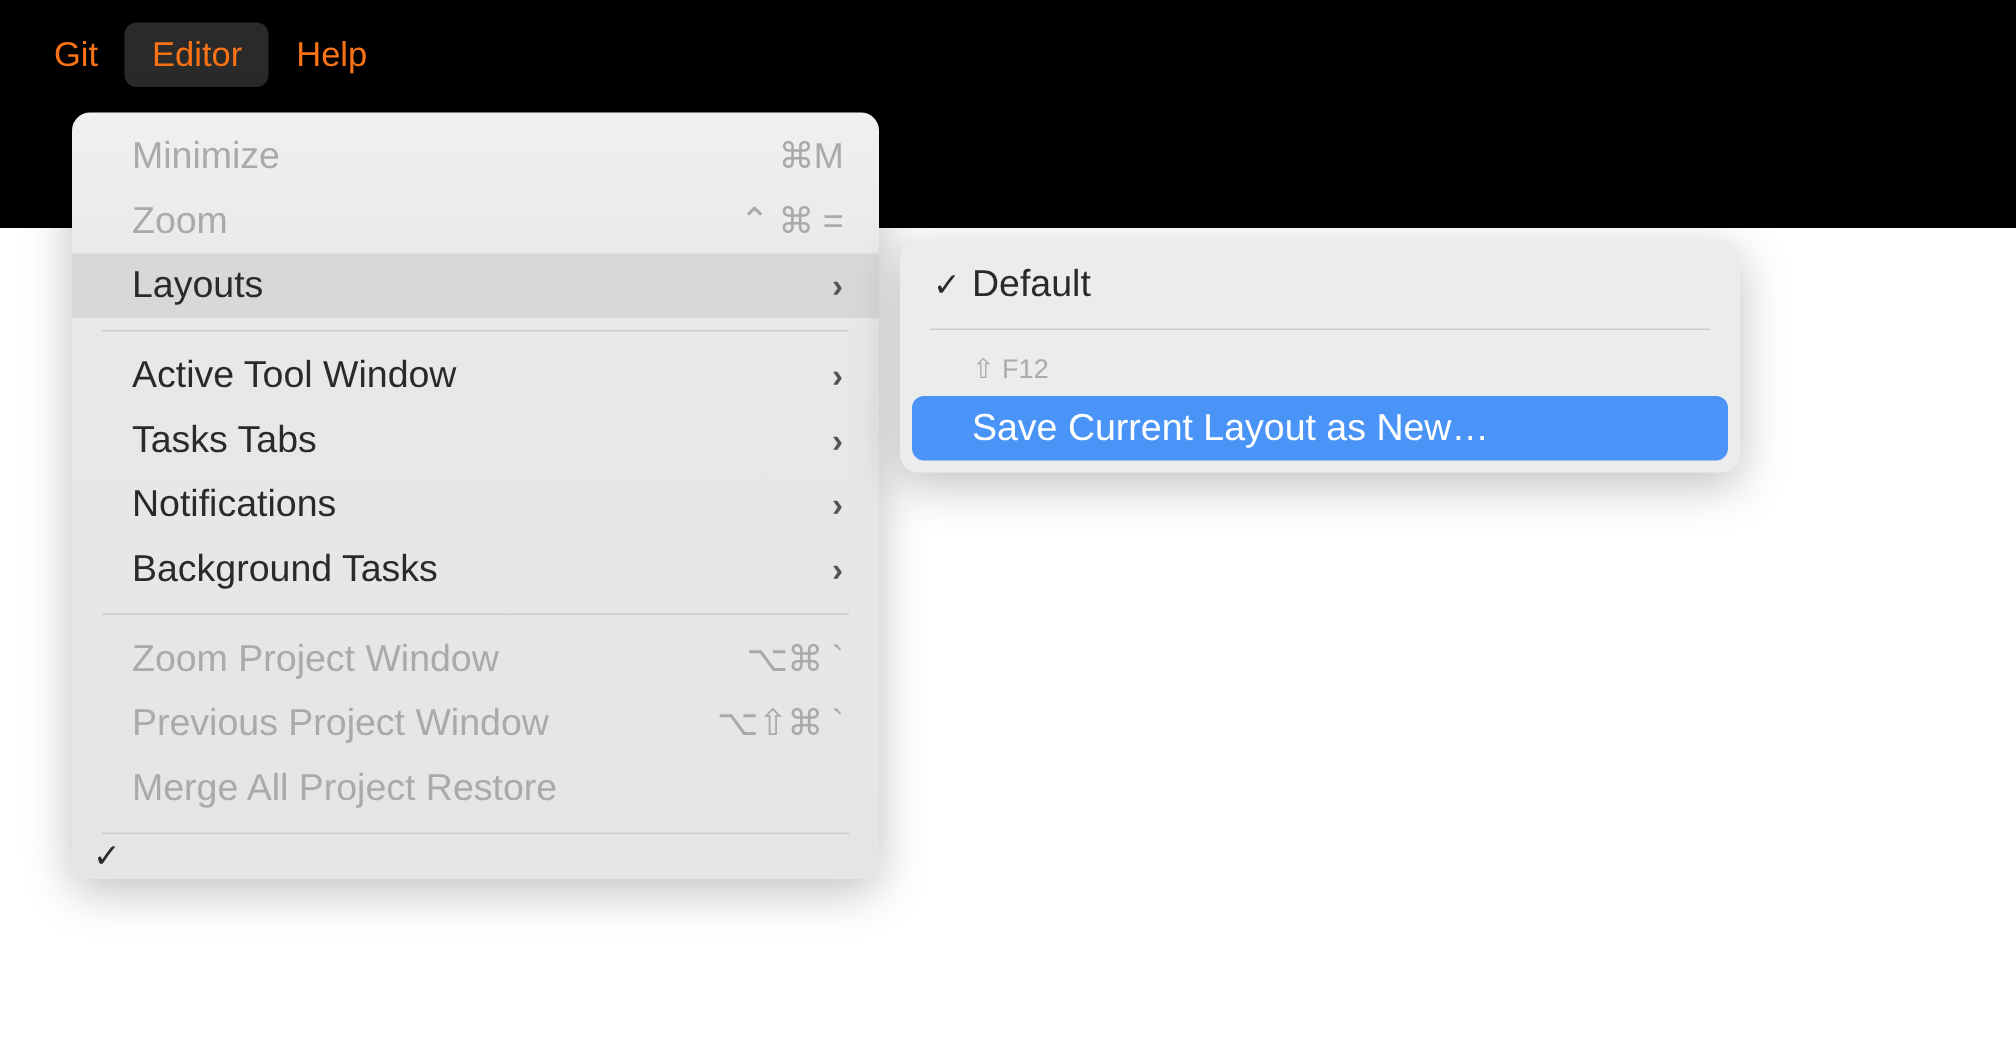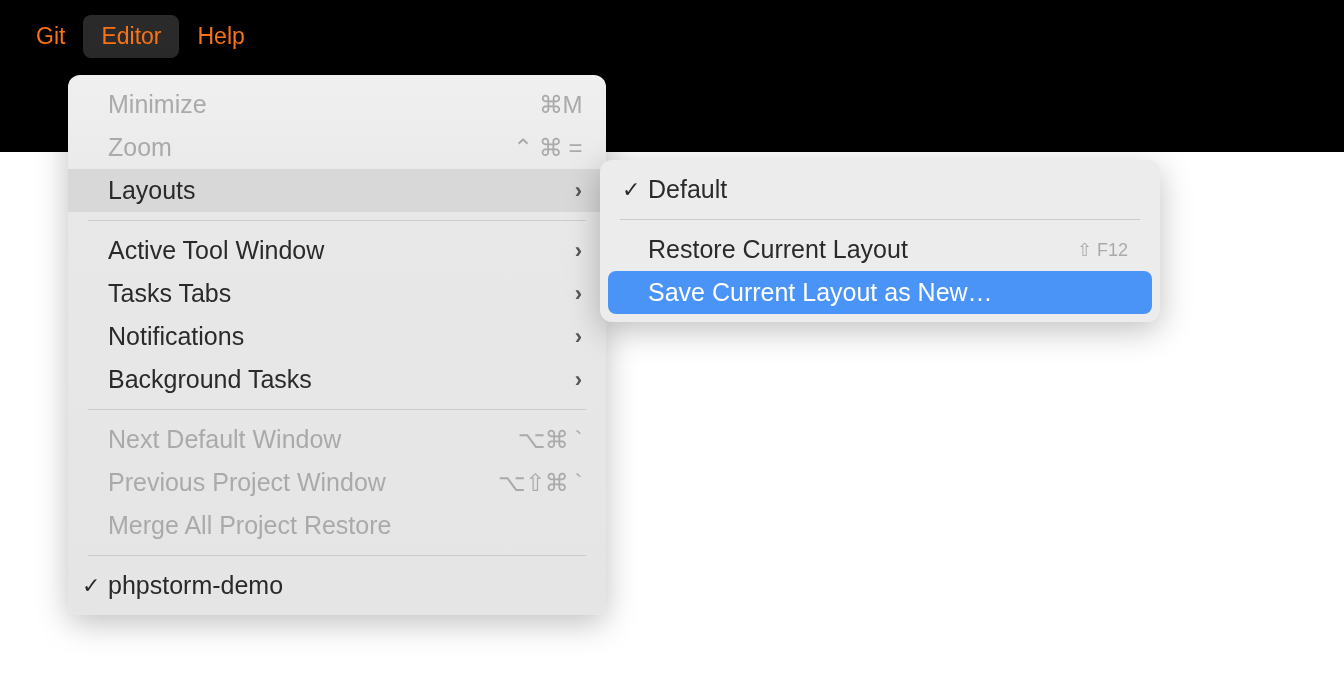--- a/index.html
+++ b/index.html
@@ -42,21 +42,21 @@
       position: absolute;
       top: 72px;
       left: 0;
       right: 0;
       z-index: 0;
     }
     
     .dropdown {
       position: absolute;
       top: 75px;
-      left: 68px;
+      left: 48px;
       width: 538px;
       background: linear-gradient(to bottom, #f0f0f0 0%, #e8e8e8 25%, #e5e5e5 100%);
       border-radius: 12px;
       box-shadow: 0 8px 32px rgba(0,0,0,0.25);
       padding: 8px 0;
       z-index: 10;
     }
     
     .dropdown-item {
       display: flex;
@@ -189,43 +189,41 @@
   <div class="dropdown-item">
     <span>Notifications</span>
     <span class="chevron">›</span>
   </div>
   <div class="dropdown-item">
     <span>Background Tasks</span>
     <span class="chevron">›</span>
   </div>
   <div class="separator"></div>
   <div class="dropdown-item disabled">
-    <span>Next Default Window</span>
+    <span>Zoom Project Window</span>
     <span class="shortcut">⌥⌘ `</span>
   </div>
   <div class="dropdown-item disabled">
     <span>Previous Project Window</span>
     <span class="shortcut">⌥⇧⌘ `</span>
   </div>
   <div class="dropdown-item disabled">
     <span>Merge All Project Restore</span>
   </div>
   <div class="separator"></div>
   <div class="dropdown-item">
     <span class="check">✓</span>
-    <span>phpstorm-demo</span>
   </div>
 </div>
 
 <div class="submenu">
   <div class="submenu-item">
     <span class="check">✓</span>
     <span>Default</span>
   </div>
   <div class="sub-separator"></div>
   <div class="submenu-item">
-    <span>Restore Current Layout</span>
     <span class="shortcut">⇧ F12</span>
   </div>
   <div class="submenu-item selected">
     <span>Save Current Layout as New…</span>
   </div>
 </div>
 
 </body></html>

